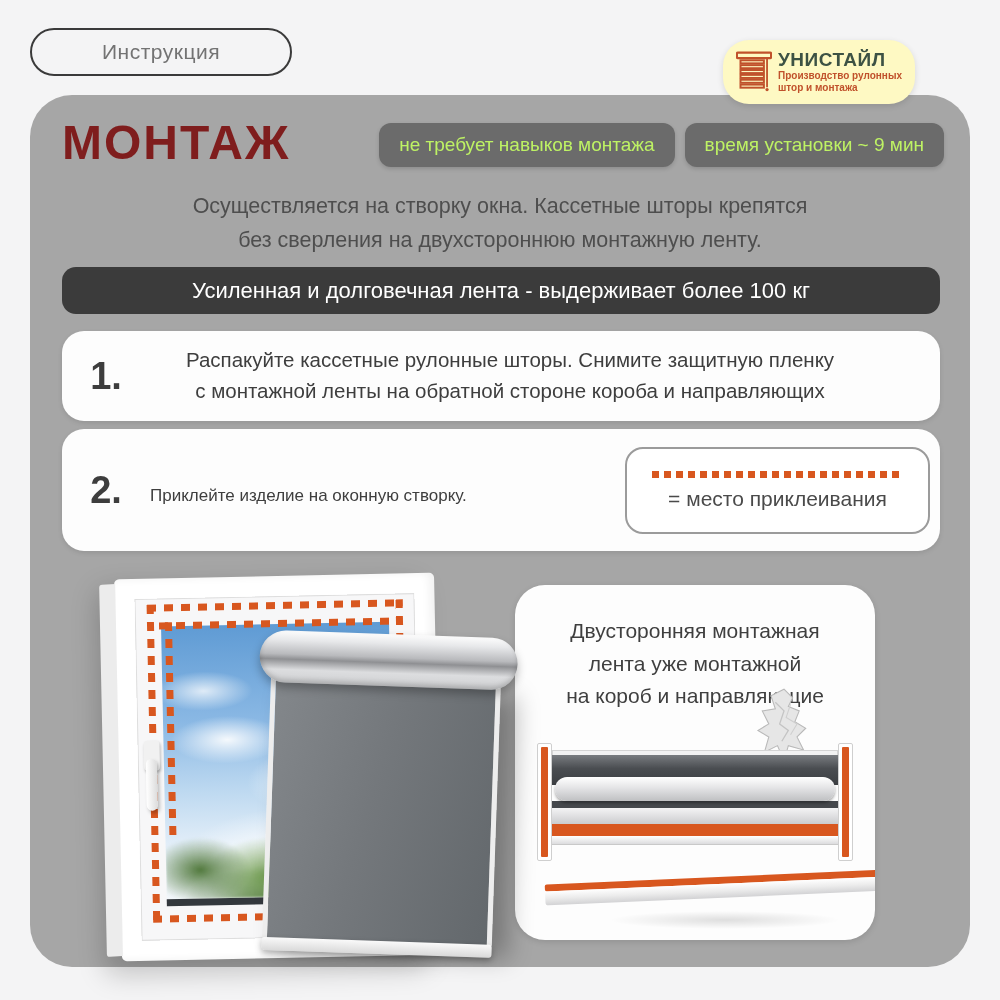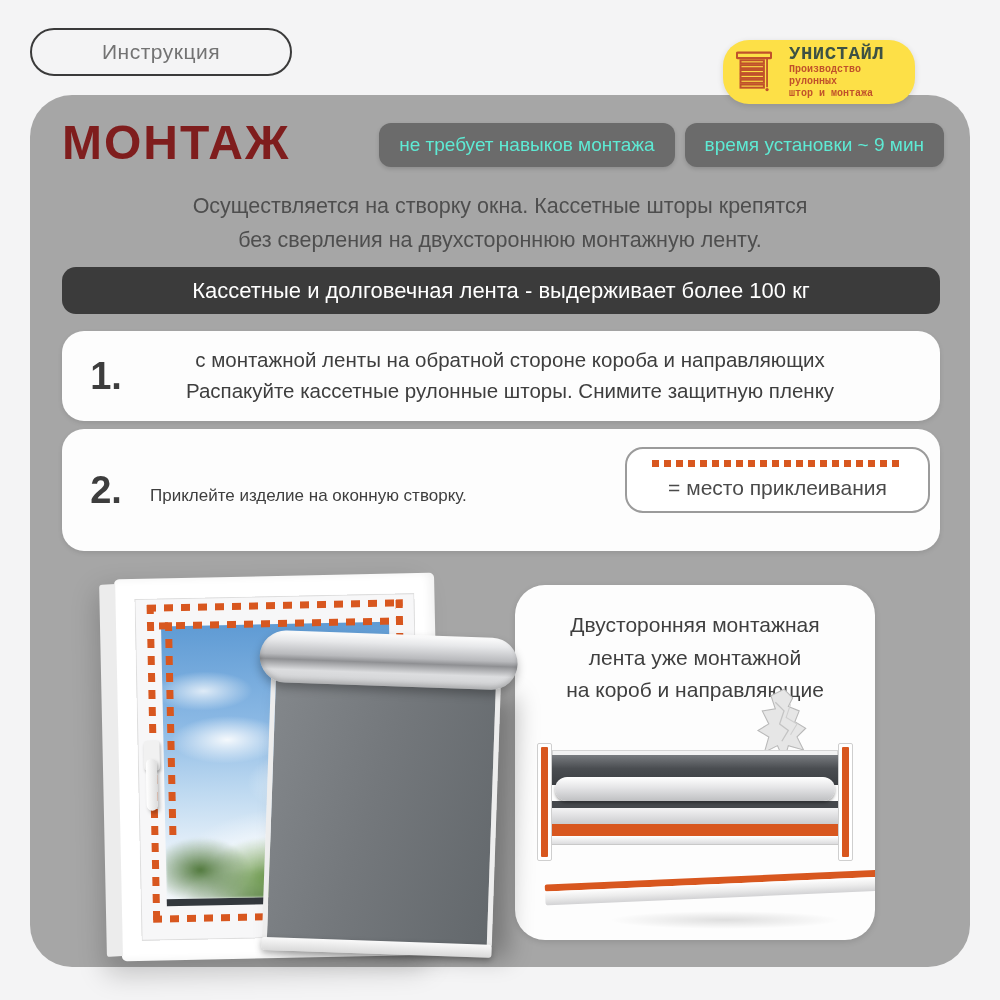--- a/index.html
+++ b/index.html
@@ -21,44 +21,43 @@
   }
   
   .pill-instruction{
     position:absolute;left:30px;top:28px;width:262px;height:48px;
     border:2.5px solid #3a3a3a;border-radius:26px;
     display:flex;align-items:center;justify-content:center;
     font-size:21px;letter-spacing:.5px;color:#737373;z-index:5;
   }
   .logo-card{
     position:absolute;left:723px;top:40px;width:192px;height:64px;
-    background:#fde047;border-radius:26px;z-index:6;
-    display:flex;align-items:center;gap:17px;padding:0 13px;
+    background:#fef9c3;border-radius:26px;z-index:6;
+    display:flex;align-items:center;gap:6px;padding:0 13px;
     box-shadow:0 2px 6px rgba(0,0,0,.12);
-    font-family:Liberation Mono, monospace;
   }
   .logo-card svg{flex:none;}
   .logo-text .brand{font-size:19px;font-weight:bold;color:var(--logo-green);letter-spacing:.5px;line-height:1.1;}
   .logo-text .tagline{font-size:10px;font-weight:bold;color:#c0512b;line-height:1.2;}
   
   .panel{
     position:absolute;left:30px;top:95px;width:940px;height:872px;
     background:var(--panel-gray);border-radius:42px;z-index:1;
   }
   .title{
     position:absolute;left:32px;top:20px;
     font-size:48px;font-weight:bold;letter-spacing:2px;color:#7f1d1d;
   }
   .badges{
     position:absolute;right:26px;top:28px;display:flex;gap:10px;
   }
   .badge{
     height:44px;background:var(--badge-gray);border-radius:12px;
     display:flex;align-items:center;padding:0 20px;
-    color:#5eead4;font-size:19px;white-space:nowrap;
+    color:#bef264;font-size:19px;white-space:nowrap;
     box-shadow:0 2px 4px rgba(0,0,0,.15);
   }
   .intro{
     position:absolute;left:0;right:0;top:94px;text-align:center;
     font-size:21.5px;color:#4e4e4e;line-height:1.6;
   }
   .banner{
     position:absolute;left:32px;right:30px;top:172px;height:47px;
     background:var(--banner-dark);border-radius:14px;
     display:flex;align-items:center;justify-content:center;
@@ -73,21 +72,21 @@
   .step-num{
     flex:none;width:88px;text-align:center;
     font-size:38px;font-weight:bold;color:#3d3d3d;
   }
   .step-text{
     font-size:20.5px;color:#3e3e3e;line-height:1.5;text-align:center;
   }
   .step-card.one .step-text{flex:1;padding-right:70px;}
   .step-card.two .step-text{text-align:center;font-size:17px;margin-top:12px;}
   .legend-box{
-    position:absolute;right:10px;top:18px;width:305px;height:66px;
+    position:absolute;right:10px;top:18px;width:305px;height:87px;
     background:#fff;border:2px solid #9b9b9b;border-radius:18px;
     display:flex;flex-direction:column;align-items:center;justify-content:center;gap:9px;
   }
   .tape-dash-line{
     width:252px;height:7px;
     background:repeating-linear-gradient(90deg,var(--accent-orange) 0 7px,transparent 7px 12px);
   }
   .legend-label{font-size:21px;color:#4a4a4a;}
   
   .scene-window{position:absolute;left:30px;top:475px;width:460px;height:395px;}
@@ -161,21 +160,21 @@
     background:linear-gradient(180deg,#fafafa,#d9d9d9);border-radius:3px;
     box-shadow:0 3px 6px rgba(0,0,0,.3);
   }
   
   .note-card{
     position:absolute;left:485px;top:490px;width:360px;height:355px;
     background:#fdfdfd;border-radius:30px;overflow:hidden;
     box-shadow:0 2px 6px rgba(0,0,0,.12);
   }
   .note-text{
-    margin-top:24px;text-align:center;font-size:21px;color:#3f3f3f;line-height:1.55;
+    margin-top:30px;text-align:center;font-size:21px;color:#3f3f3f;line-height:1.55;
   }
   .film{position:absolute;right:58px;top:102px;width:66px;height:76px;}
   .cassette-x{position:absolute;left:22px;top:158px;right:22px;height:118px;}
   .cap{
     position:absolute;top:0;width:15px;height:118px;background:#fff;
     border:1px solid #cfcfcf;border-radius:2px;
   }
   .cap::after{
     content:"";position:absolute;left:3px;right:3px;top:3px;bottom:3px;
     background:var(--accent-orange);border-radius:1px;
@@ -238,28 +237,28 @@
     <div class="badge">не требует навыков монтажа</div>
     <div class="badge">время установки ~ 9 мин</div>
   </div>
 
   <div class="intro">
     <div>Осуществляется на створку окна. Кассетные шторы крепятся</div>
     <div>без сверления на двухстороннюю монтажную ленту.</div>
   </div>
 
   <div class="banner">
-    <span>Кассетные и долговечная лента - выдерживает более 100 кг</span>
+    <span>Усиленная и долговечная лента - выдерживает более 100 кг</span>
   </div>
 
   <div class="step-card one">
     <div class="step-num">1.</div>
     <div class="step-text">
+      <div>Распакуйте кассетные рулонные шторы. Снимите защитную пленку</div>
       <div>с монтажной ленты на обратной стороне короба и направляющих</div>
-      <div>Распакуйте кассетные рулонные шторы. Снимите защитную пленку</div>
     </div>
   </div>
 
   <div class="step-card two">
     <div class="step-num">2.</div>
     <div class="step-text">
       <div>Приклейте изделие на оконную створку.</div>
     </div>
     <div class="legend-box">
       <div class="tape-dash-line"></div>

